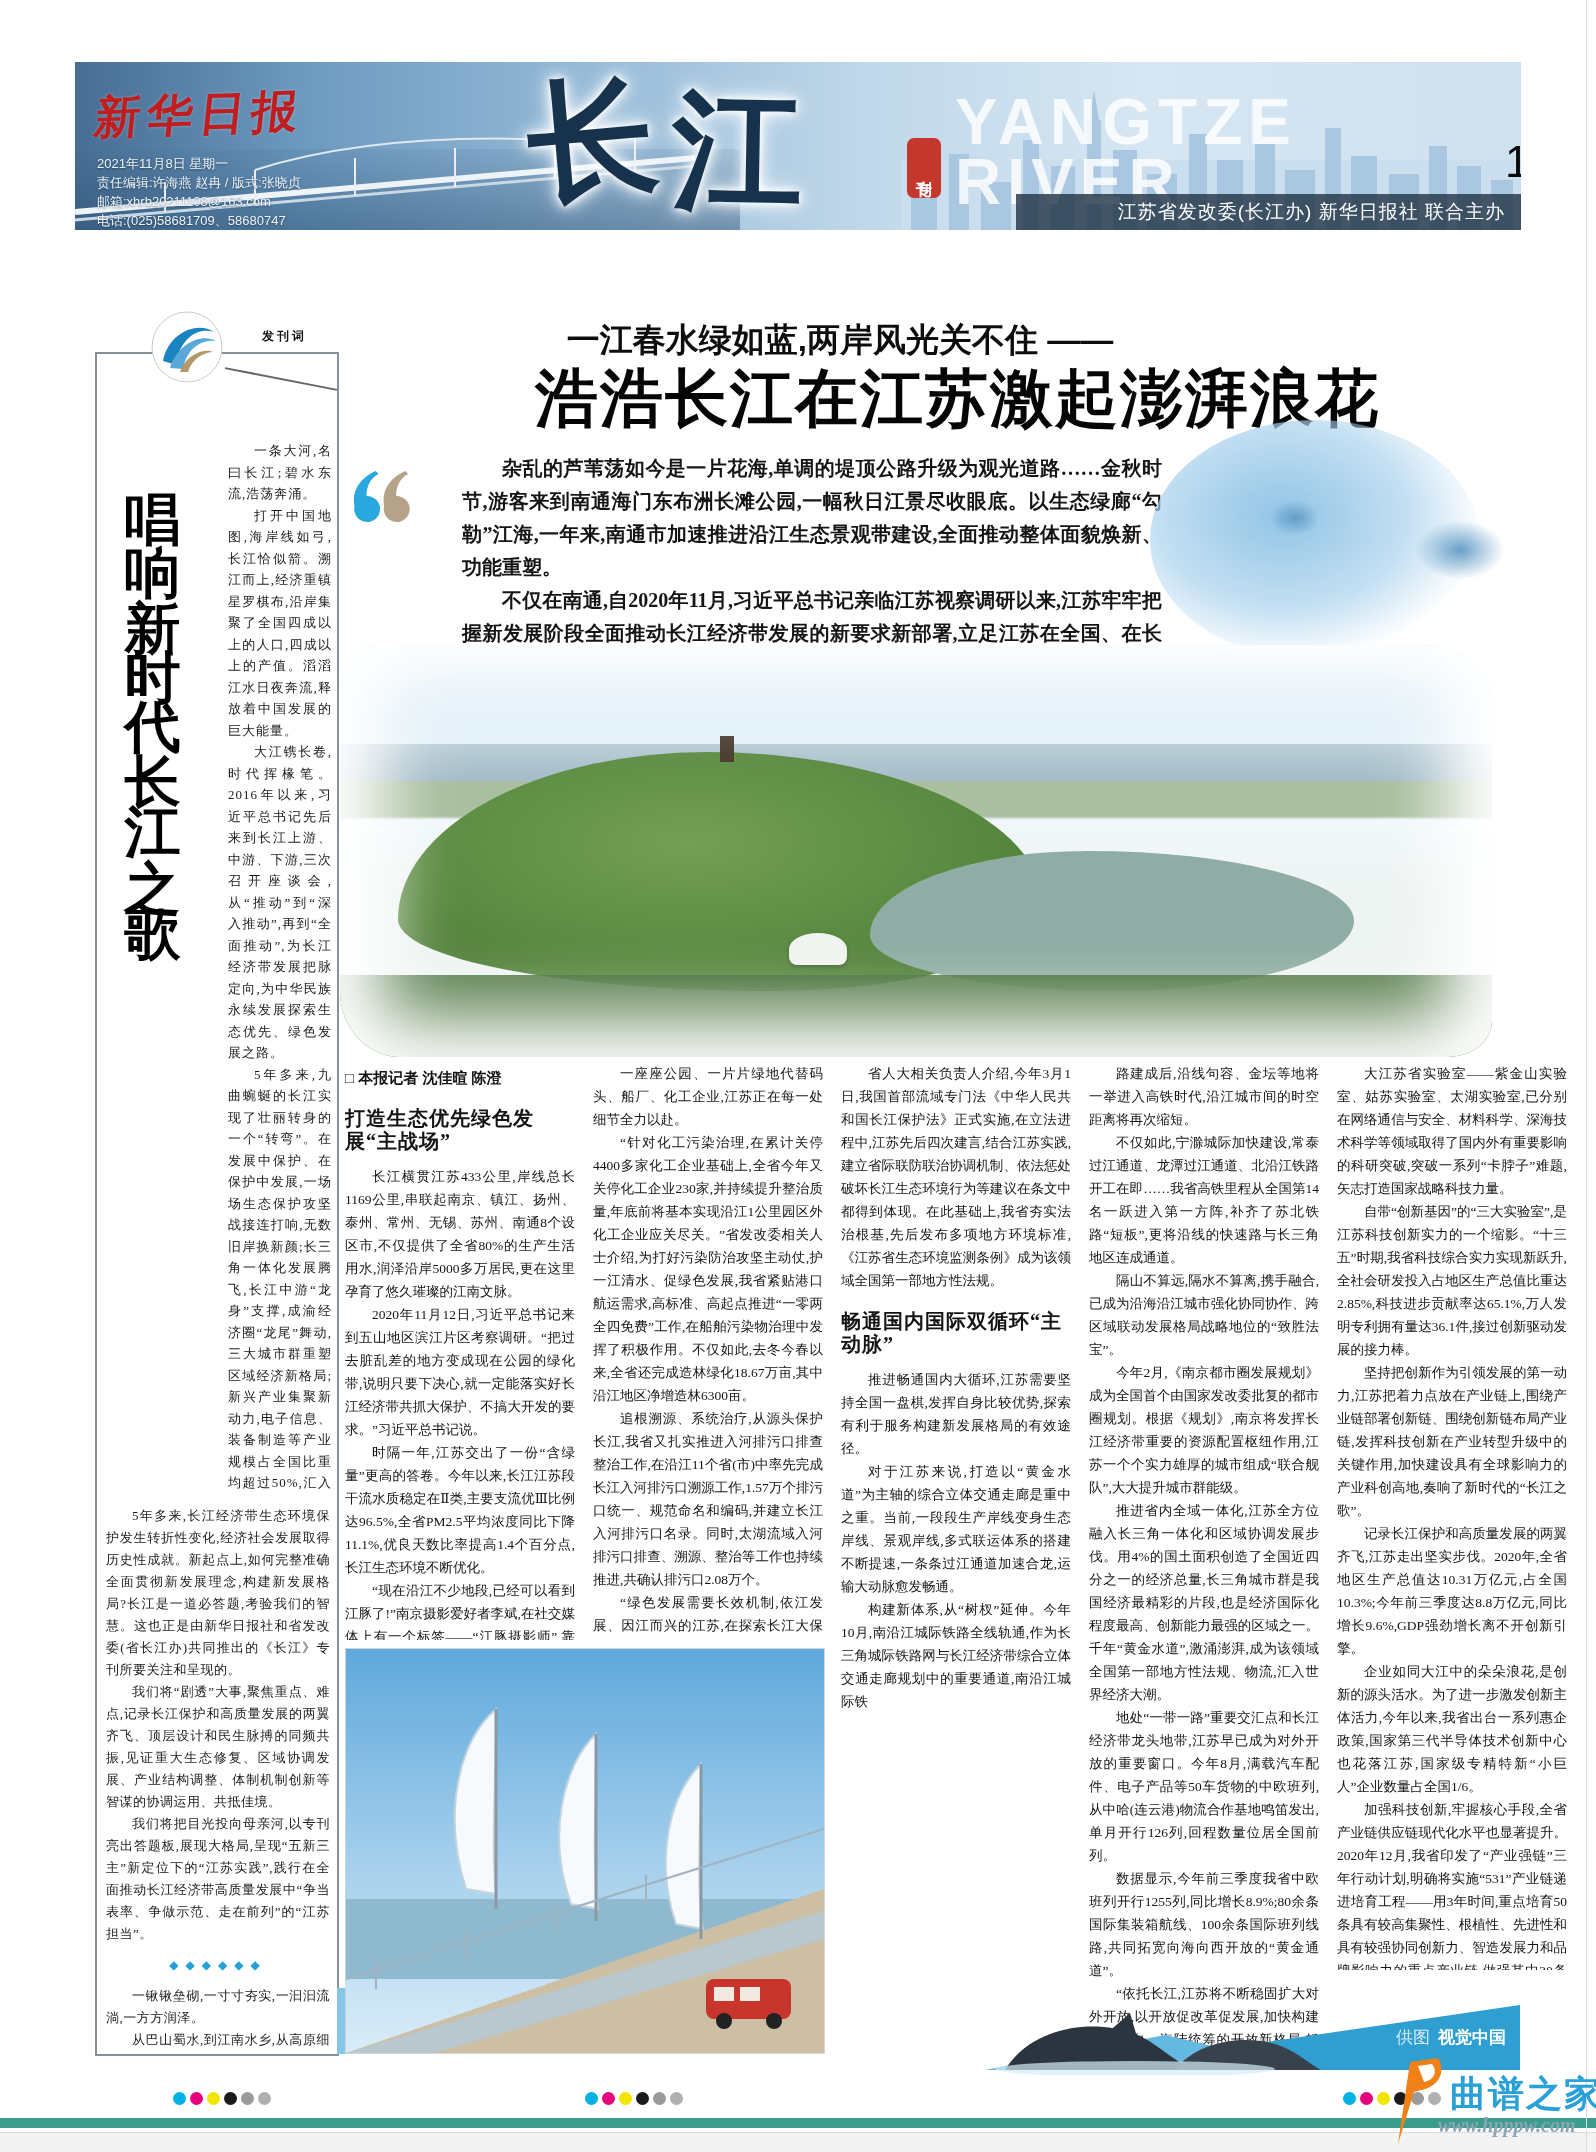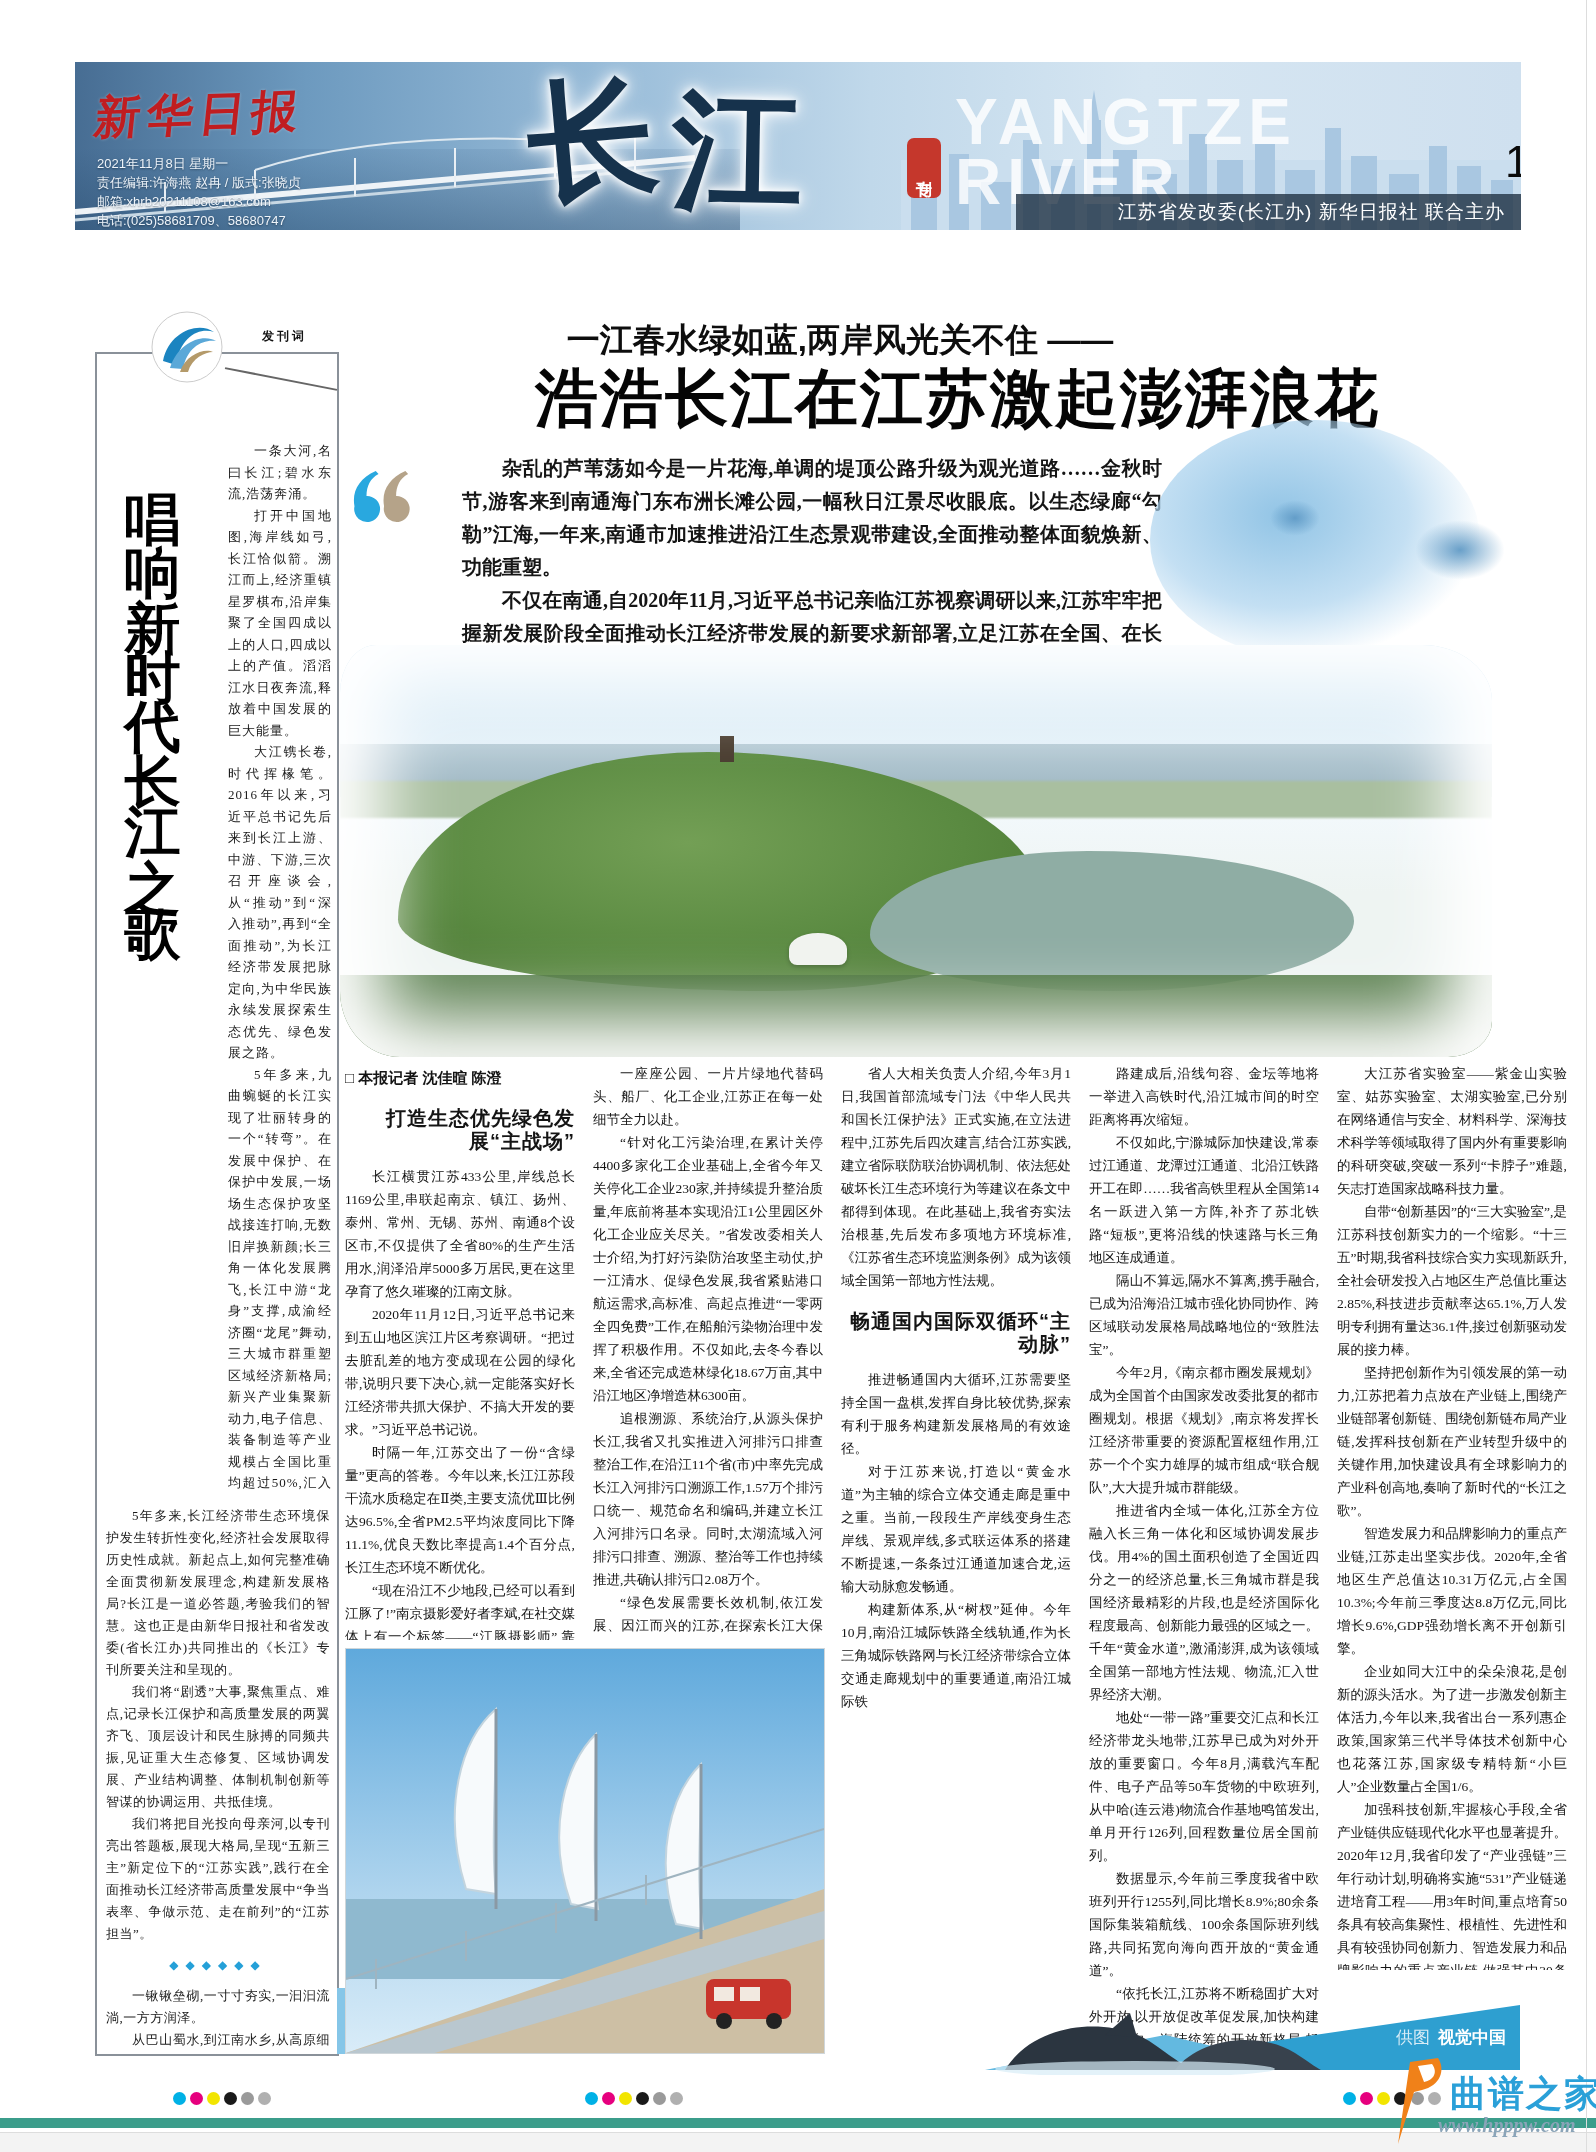--- a/index.html
+++ b/index.html
@@ -77,21 +77,21 @@
   .fwp{margin:0;text-indent:2em;}
   .fw-divider{color:#25a0d8;text-align:center;letter-spacing:7px;font-size:12px;margin:9px 0;}
   .fw-tab{position:absolute;left:337px;top:1988px;width:15px;height:66px;background:#85c6e8;}
   
   .col{position:absolute;top:1062px;width:230px;overflow:hidden;font-size:13.5px;line-height:23px;
        text-align:justify;color:#141414;}
   .c1{left:345px;height:578px;} .c2{left:593px;height:578px;}
   .c3{left:841px;height:992px;} .c4{left:1089px;height:992px;} .c5{left:1337px;height:908px;}
   .bp{margin:0;text-indent:2em;}
   .byline{font-family:"Liberation Sans",sans-serif;font-weight:700;font-size:15px;margin:4px 0 18px;}
-  .colhead{font-family:Liberation Sans, sans-serif;font-weight:700;font-size:20px;text-align:right;
+  .colhead{font-family:Liberation Serif, serif;font-weight:700;font-size:20px;text-align:left;
        letter-spacing:1px;margin:18px 0 12px;text-indent:0;}
   
   .photo-sails{position:absolute;left:345px;top:1648px;width:478px;height:404px;overflow:hidden;border:1px solid #cfd6da;}
   .bottom-art{position:absolute;left:985px;top:1975px;width:535px;height:100px;}
   .credit{position:absolute;right:14px;bottom:26px;font-family:"Liberation Sans",sans-serif;font-size:17px;color:#fff;}
   .credit .lbl{color:#d8ecf6;margin-right:8px;font-weight:400;}
   .credit .who{font-weight:700;}
   
   .dots{position:absolute;top:2092px;height:14px;display:flex;gap:4px;}
   .dots.g1{left:173px;} .dots.g2{left:585px;} .dots.g3{left:1343px;}
@@ -291,21 +291,21 @@
   </div>
   <div class="col c5">
     <div>
 
       <p class="bp">大江苏省实验室——紫金山实验室、姑苏实验室、太湖实验室,已分别在网络通信与安全、材料科学、深海技术科学等领域取得了国内外有重要影响的科研突破,突破一系列“卡脖子”难题,矢志打造国家战略科技力量。</p>
 
       <p class="bp">自带“创新基因”的“三大实验室”,是江苏科技创新实力的一个缩影。“十三五”时期,我省科技综合实力实现新跃升,全社会研发投入占地区生产总值比重达2.85%,科技进步贡献率达65.1%,万人发明专利拥有量达36.1件,接过创新驱动发展的接力棒。</p>
 
       <p class="bp">坚持把创新作为引领发展的第一动力,江苏把着力点放在产业链上,围绕产业链部署创新链、围绕创新链布局产业链,发挥科技创新在产业转型升级中的关键作用,加快建设具有全球影响力的产业科创高地,奏响了新时代的“长江之歌”。</p>
 
-      <p class="bp">智造发展力和品牌影响力的重点产业链,江苏走出坚实步伐。2020年,全省地区生产总值达10.31万亿元,占全国10.3%;今年前三季度达8.8万亿元,同比增长9.6%,GDP强劲增长离不开创新引擎。</p>
+      <p class="bp">记录长江保护和高质量发展的两翼齐飞,江苏走出坚实步伐。2020年,全省地区生产总值达10.31万亿元,占全国10.3%;今年前三季度达8.8万亿元,同比增长9.6%,GDP强劲增长离不开创新引擎。</p>
 
       <p class="bp">企业如同大江中的朵朵浪花,是创新的源头活水。为了进一步激发创新主体活力,今年以来,我省出台一系列惠企政策,国家第三代半导体技术创新中心也花落江苏,国家级专精特新“小巨人”企业数量占全国1/6。</p>
 
       <p class="bp">加强科技创新,牢握核心手段,全省产业链供应链现代化水平也显著提升。2020年12月,我省印发了“产业强链”三年行动计划,明确将实施“531”产业链递进培育工程——用3年时间,重点培育50条具有较高集聚性、根植性、先进性和具有较强协同创新力、智造发展力和品牌影响力的重点产业链,做强其中30条优势产业链,促进其中的特高压设备、起重机、车联网等10条产业链实现卓越提升。数据显示,2020年全省制造业增加值达3.54万亿元,占全国1/8;先进制造业集群规上工业实现主营业务收入超过6万亿元,占全省规上工业49.4%,实现利润超4000亿元,占全省规上工业56.4%。</p>
     </div>
   </div>
 
   <div class="photo-sails">
     <svg width="478" height="404" viewBox="0 0 478 404">
       <defs>

